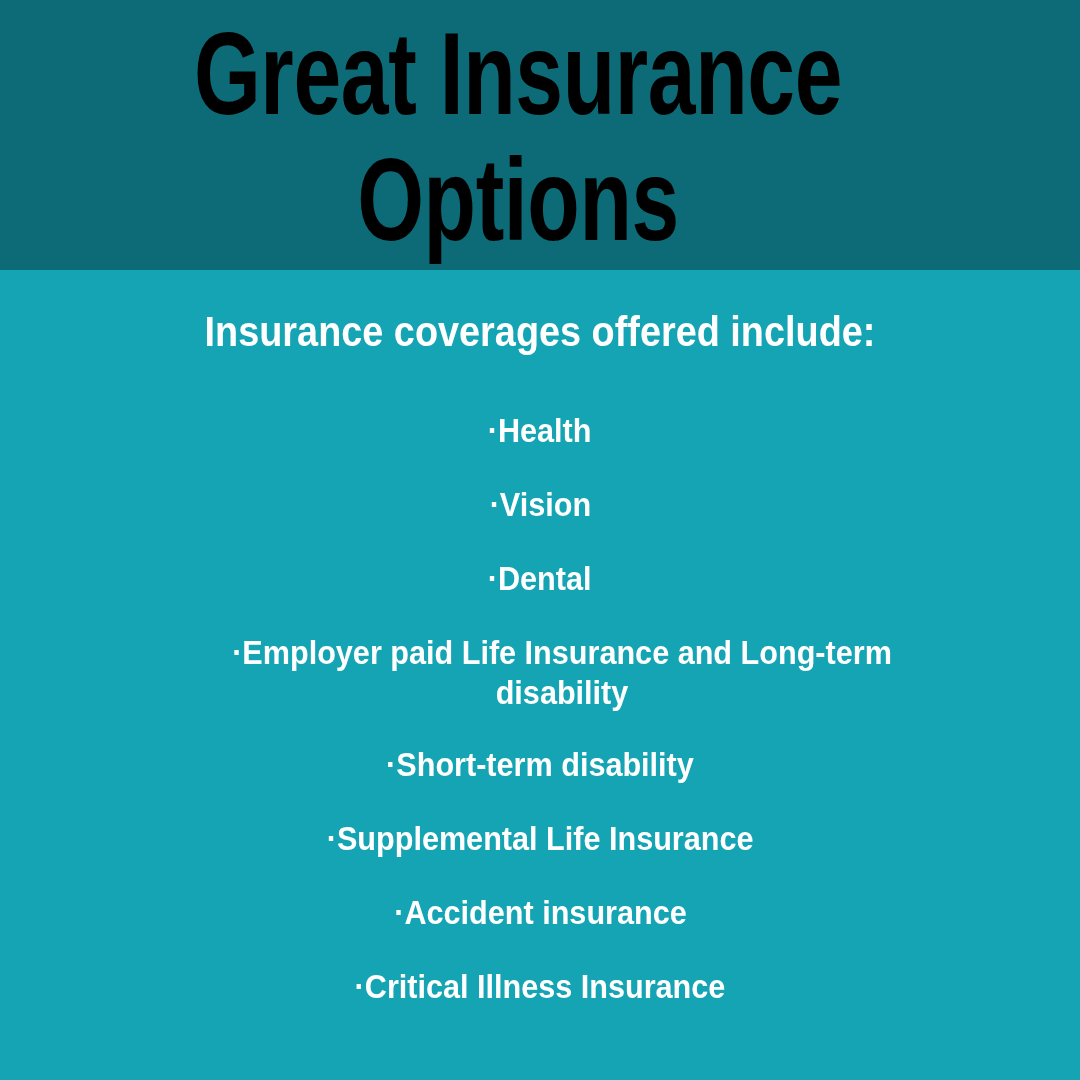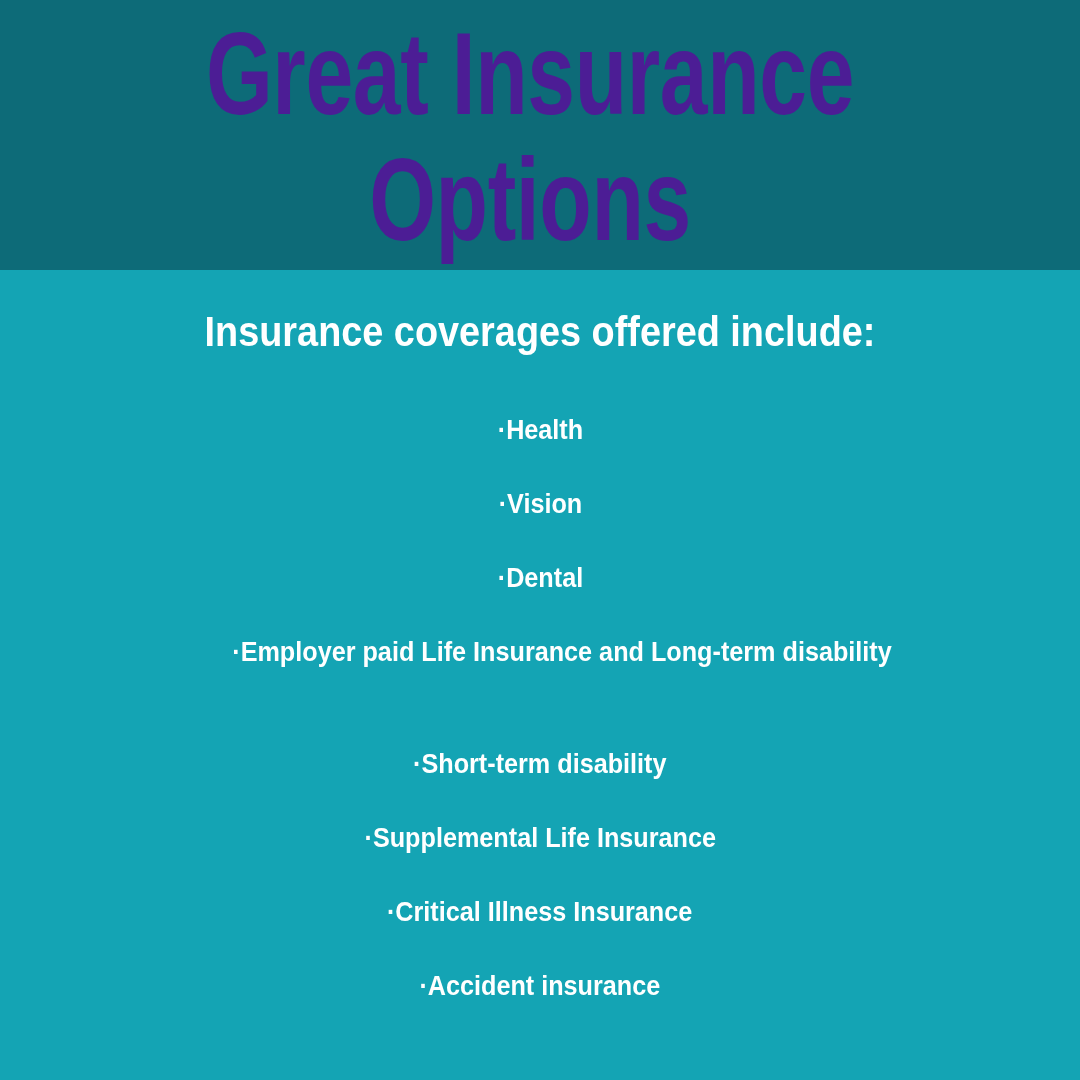--- a/index.html
+++ b/index.html
@@ -36,26 +36,26 @@
     top: 270px;
     width: 1080px;
     height: 810px;
     background: #14A4B4;
     z-index: 1;
   }
 
   
   .title-block {
     position: absolute;
-    left: 16px;
+    left: 4px;
     top: 0;
     width: 1028px;
     z-index: 3;
     text-align: center;
-    color: #4c1d95;
+    color: #000000;
     pointer-events: none;
   }
   .title-line {
     display: block;
     font-family: "Liberation Sans Narrow", "Liberation Sans", "DejaVu Sans Condensed", "DejaVu Sans", sans-serif;
     font-weight: 700;
     font-size: 116px;
     line-height: 132px;
     letter-spacing: -0.5px;
     transform: scaleX(0.74);
@@ -93,21 +93,21 @@
     list-style: none;
     margin: 0;
     padding: 0;
     text-align: center;
     color: #ffffff;
   }
   .coverage-item {
     display: block;
     font-family: "Liberation Sans Narrow", "Liberation Sans", "DejaVu Sans Condensed", "DejaVu Sans", sans-serif;
     font-weight: 700;
-    font-size: 28px;
+    font-size: 34px;
     line-height: 40px;
     height: 74px;
     color: #ffffff;
     white-space: nowrap;
   }
   .coverage-item .item-inner {
     display: inline-block;
     transform: scaleX(0.9);
     transform-origin: center center;
   }
@@ -150,20 +150,20 @@
     <li class="coverage-item wrap">
       <span class="item-inner">·Employer paid Life Insurance and Long-term disability</span>
     </li>
     <li class="coverage-item">
       <span class="item-inner">·Short-term disability</span>
     </li>
     <li class="coverage-item">
       <span class="item-inner">·Supplemental Life Insurance</span>
     </li>
     <li class="coverage-item">
-      <span class="item-inner">·Critical Illness Insurance</span>
+      <span class="item-inner">·Accident insurance</span>
     </li>
     <li class="coverage-item">
-      <span class="item-inner">·Accident insurance</span>
+      <span class="item-inner">·Critical Illness Insurance</span>
     </li>
   </ul>
 
 </div>
 
 </body></html>

